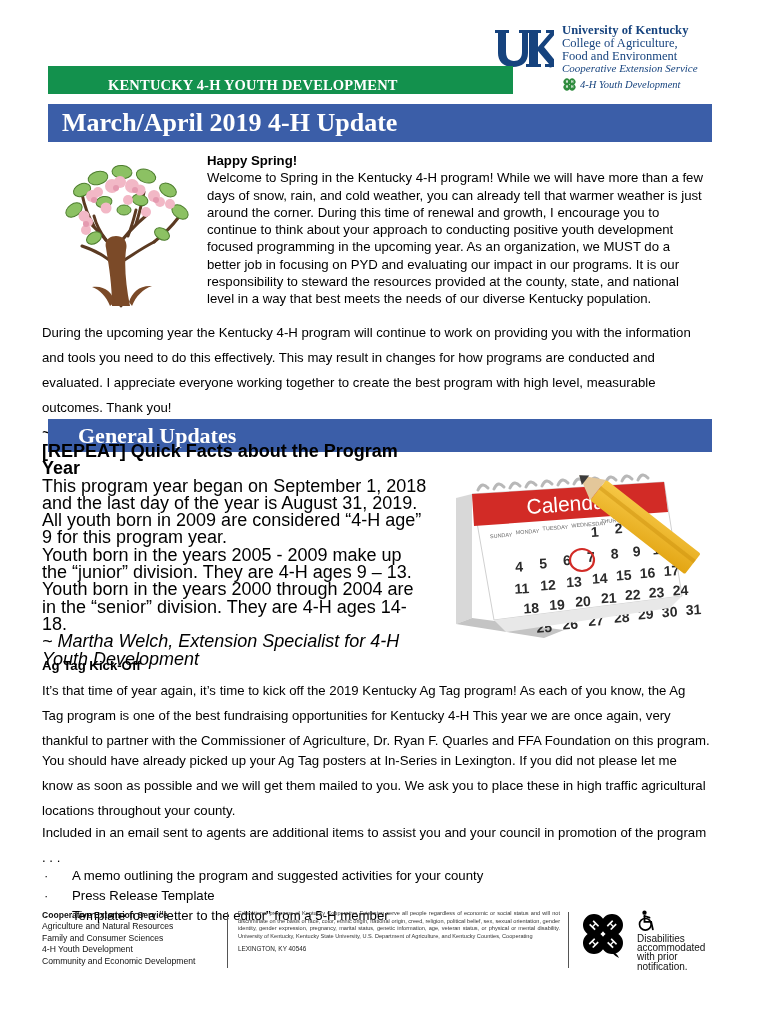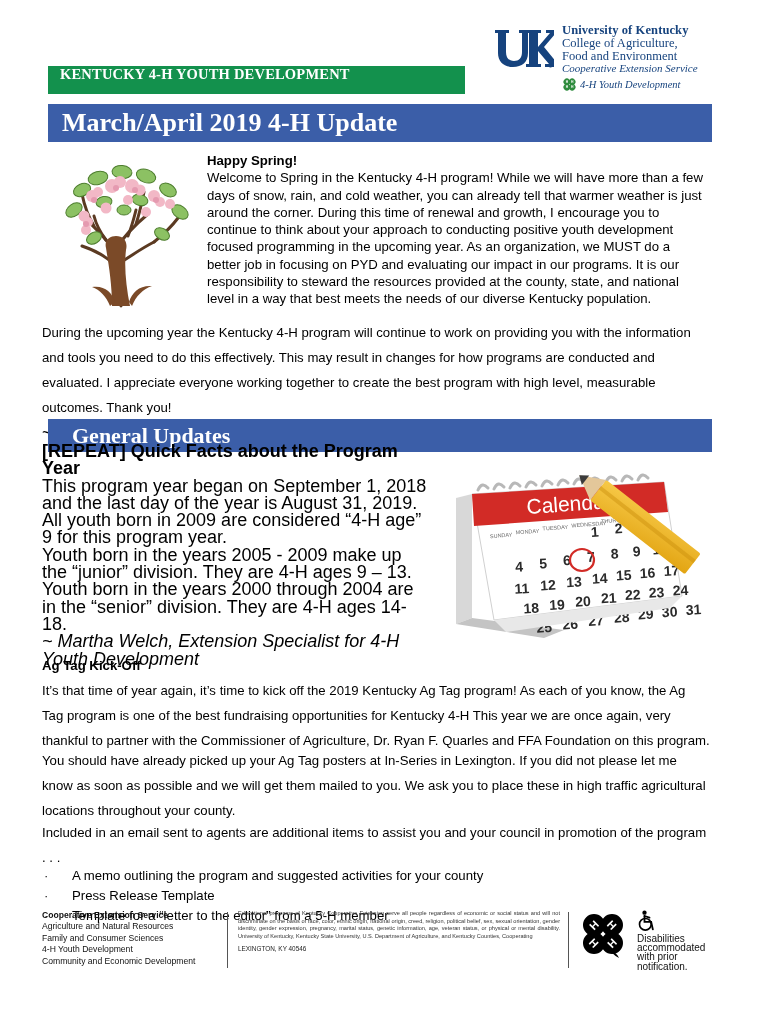--- a/index.html
+++ b/index.html
@@ -77,21 +77,22 @@
 
   
   .green-banner {
     position: absolute;
     left: 48px;
     top: 66px;
     width: 417px;
     height: 28px;
     background: #13914d;
     display: flex;
-    align-items: flex-start;
+    align-items: flex-end;
+    padding-left: 48px;
   }
   .green-banner span {
     font-family: "Liberation Serif", serif;
     font-weight: bold;
     font-size: 14.5px;
     color: #ffffff;
     padding-left: 12px;
     letter-spacing: .2px;
   }
   .blue-banner-main {
@@ -119,21 +120,21 @@
     height: 33px;
     background: #3b5ea8;
     display: flex;
     align-items: center;
   }
   .blue-banner-sec span {
     font-family: "Liberation Serif", serif;
     font-weight: bold;
     font-size: 22px;
     color: #ffffff;
-    padding-left: 24px;
+    padding-left: 30px;
   }
 
   
   .tree-img {
     position: absolute;
     left: 36px;
     top: 156px;
     width: 170px;
     height: 165px;
   }

